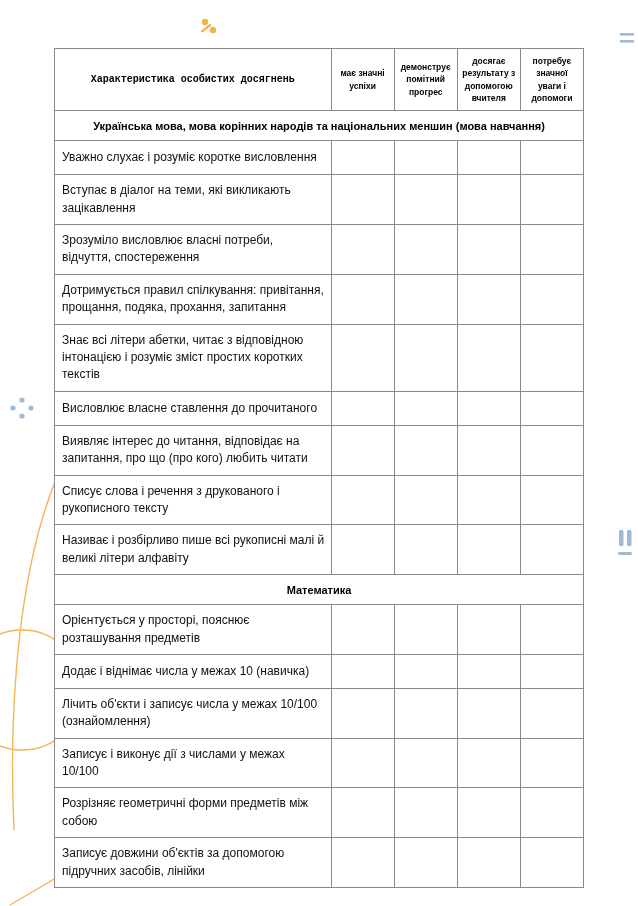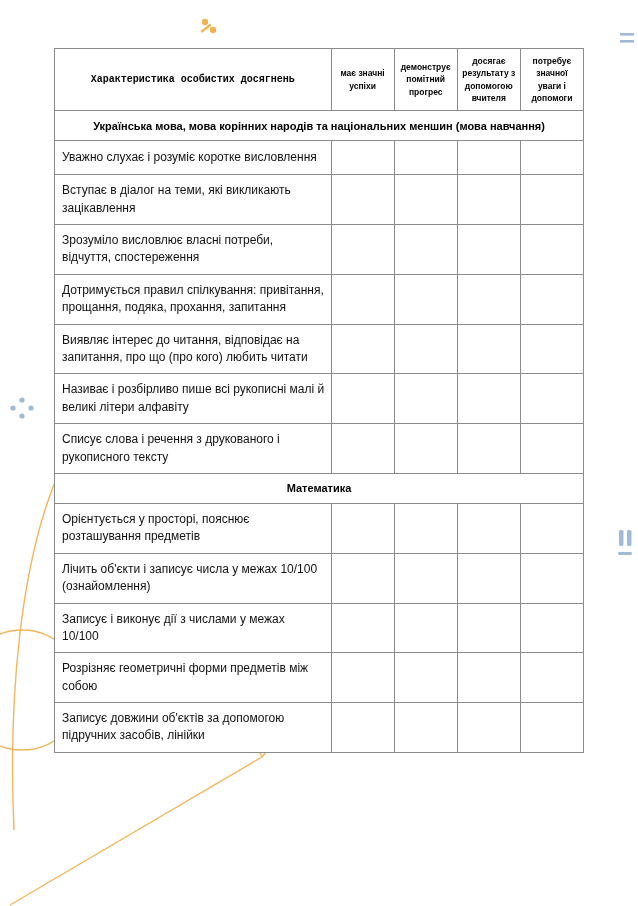--- a/index.html
+++ b/index.html
@@ -144,46 +144,67 @@
         <td class="mark"></td>
       </tr>
       <tr>
         <td class="desc">Дотримується правил спілкування: привітання, прощання, подяка, прохання, запитання</td>
         <td class="mark"></td>
         <td class="mark"></td>
         <td class="mark"></td>
         <td class="mark"></td>
       </tr>
       <tr>
+        <td class="desc">Знає всі літери абетки, читає з відповідною інтонацією і розуміє зміст простих коротких текстів</td>
+        <td class="mark"></td>
+        <td class="mark"></td>
+        <td class="mark"></td>
+        <td class="mark"></td>
+      </tr>
+      <tr>
+        <td class="desc">Висловлює власне ставлення до прочитаного</td>
+        <td class="mark"></td>
+        <td class="mark"></td>
+        <td class="mark"></td>
+        <td class="mark"></td>
+      </tr>
+      <tr>
         <td class="desc">Виявляє інтерес до читання, відповідає на запитання, про що (про кого) любить читати</td>
         <td class="mark"></td>
         <td class="mark"></td>
         <td class="mark"></td>
         <td class="mark"></td>
       </tr>
       <tr>
+        <td class="desc">Списує слова і речення з друкованого і рукописного тексту</td>
+        <td class="mark"></td>
+        <td class="mark"></td>
+        <td class="mark"></td>
+        <td class="mark"></td>
+      </tr>
+      <tr>
         <td class="desc">Називає і розбірливо пише всі рукописні малі й великі літери алфавіту</td>
         <td class="mark"></td>
         <td class="mark"></td>
         <td class="mark"></td>
         <td class="mark"></td>
       </tr>
-      <tr>
-        <td class="desc">Списує слова і речення з друкованого і рукописного тексту</td>
-        <td class="mark"></td>
-        <td class="mark"></td>
-        <td class="mark"></td>
-        <td class="mark"></td>
-      </tr>
 
       <tr>
         <td class="section" colspan="5">Математика</td>
       </tr>
       <tr>
         <td class="desc">Орієнтується у просторі, пояснює розташування предметів</td>
+        <td class="mark"></td>
+        <td class="mark"></td>
+        <td class="mark"></td>
+        <td class="mark"></td>
+      </tr>
+      <tr>
+        <td class="desc">Додає і віднімає числа у межах 10 (навичка)</td>
         <td class="mark"></td>
         <td class="mark"></td>
         <td class="mark"></td>
         <td class="mark"></td>
       </tr>
       <tr>
         <td class="desc">Лічить об'єкти і записує числа у межах 10/100 (ознайомлення)</td>
         <td class="mark"></td>
         <td class="mark"></td>
         <td class="mark"></td>

